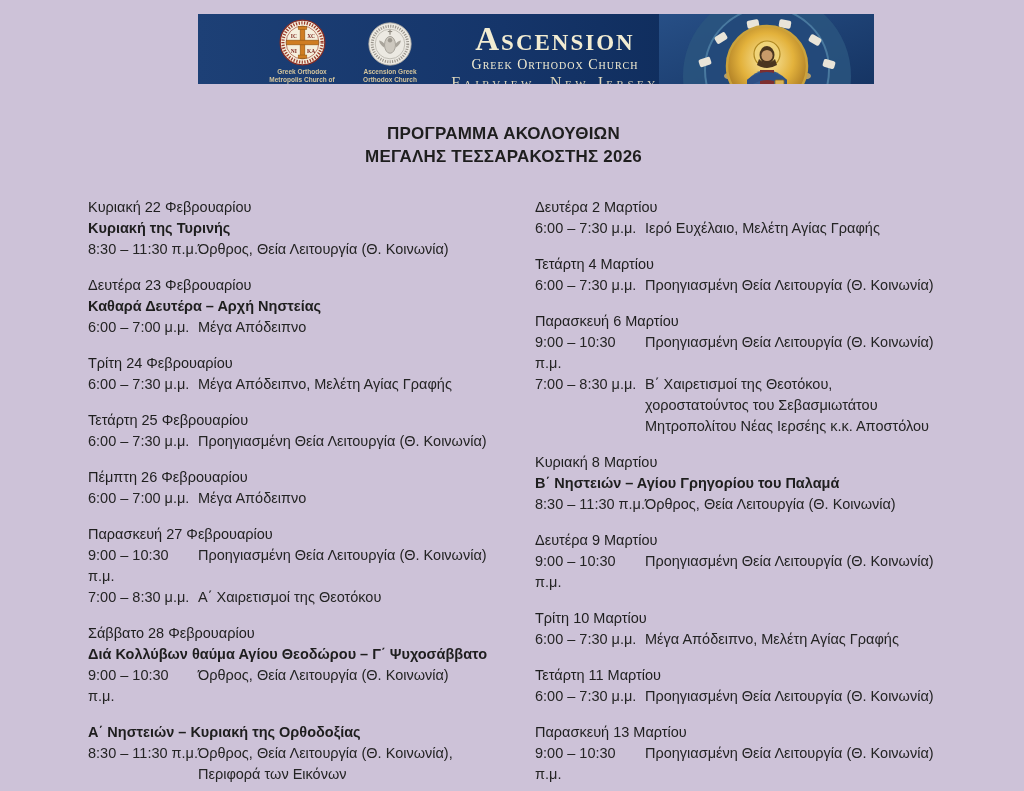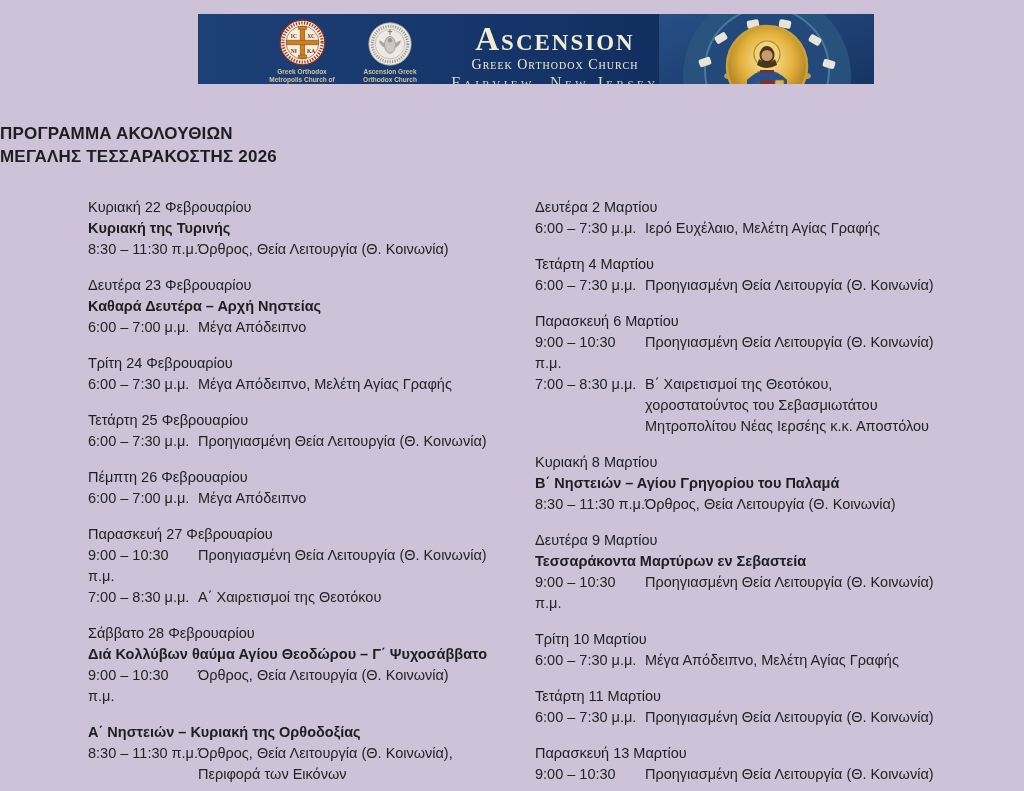--- a/index.html
+++ b/index.html
@@ -85,21 +85,21 @@
     right: 0;
     top: 0;
   }
 
   
   .doc-title {
     position: absolute;
     top: 122px;
     left: 0;
     width: 1007px;
-    text-align: left;
+    text-align: center;
     font-size: 17px;
     line-height: 23px;
     font-weight: bold;
     color: #1e1e1e;
     letter-spacing: 0.2px;
   }
 
   
   .col {
     position: absolute;
@@ -384,21 +384,20 @@
           <div class="time">8:30 – 11:30 π.μ.</div>
           <div class="desc">
             <div>Όρθρος, Θεία Λειτουργία (Θ. Κοινωνία)</div>
           </div>
         </div>
       </div>
   </div>
 
   <div class="entry">
     <div class="date">Δευτέρα 9 Μαρτίου</div>
-    <div class="feast">Τεσσαράκοντα Μαρτύρων εν Σεβαστεία</div>
     <div class="services">
         <div class="service-row">
           <div class="time">9:00 – 10:30 π.μ.</div>
           <div class="desc">
             <div>Προηγιασμένη Θεία Λειτουργία (Θ. Κοινωνία)</div>
           </div>
         </div>
       </div>
   </div>
 

